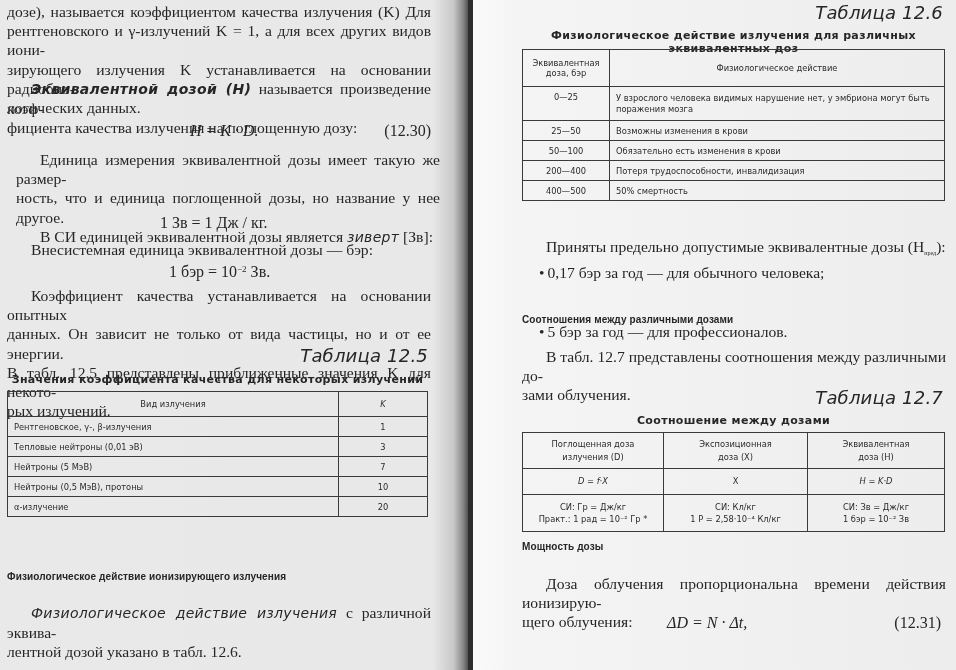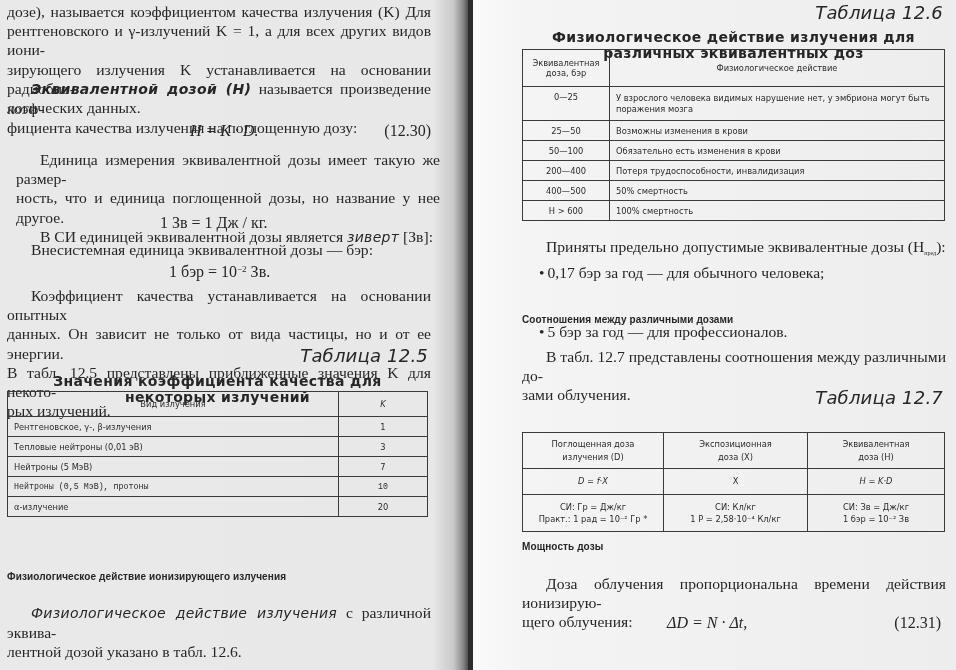--- a/index.html
+++ b/index.html
@@ -15,21 +15,21 @@
   #right-page { left: 473px; width: 483px; background: linear-gradient(to right, #fafafa 0%, #f4f4f4 10%, #ededed 100%); }
 
   .abs { position: absolute; }
   .p { font-size: 15.6px; line-height: 19.2px; margin: 0; text-align: justify; }
   .indent { text-indent: 24px; }
   .term-bold-italic { font-family: "DejaVu Sans", sans-serif; font-weight: bold; font-style: italic; font-size: 14px; letter-spacing: 0.3px; }
   .term-italic { font-family: "DejaVu Sans", sans-serif; font-style: italic; font-size: 14px; letter-spacing: 0.3px; }
   .formula { font-size: 16px; }
   .eqnum { position: absolute; right: 0; font-size: 16px; }
   .tablelabel { font-family: "DejaVu Sans", sans-serif; font-style: italic; font-size: 18px; letter-spacing: 0.2px; text-align: right; }
-  .tablecaption { font-family: "DejaVu Sans", sans-serif; font-weight: bold; font-size: 14px; text-align: center; letter-spacing: 0.35px; }
+  .tablecaption { font-family: "DejaVu Sans", sans-serif; font-weight: bold; font-size: 11px; text-align: center; letter-spacing: 0.35px; }
   .heading { font-family: Liberation Sans, sans-serif; font-weight: bold; font-size: 10px; letter-spacing: 0.1px; }
 
   table.doc { border-collapse: collapse; position: absolute; font-family: "DejaVu Sans", sans-serif; font-size: 8.3px; color: #2b2b2b; }
   table.doc td { border: 1.4px solid #3a3a3a; padding: 0 6px; vertical-align: middle; }
   table.doc td.c { text-align: center; }
   .bullet::before { content: "\2022"; margin-right: 3px; }
   sub.pred { font-size: 6px; vertical-align: -3px; }
   sup { font-size: 9px; vertical-align: 5px; line-height: 0; }
 </style>
 </head>
@@ -89,21 +89,21 @@
       <td class="c">1</td>
     </tr>
     <tr style="height:20px;">
       <td>Тепловые нейтроны (0,01 эВ)</td>
       <td class="c">3</td>
     </tr>
     <tr style="height:20px;">
       <td>Нейтроны (5 МэВ)</td>
       <td class="c">7</td>
     </tr>
-    <tr style="height:20px;font-family:Liberation Mono, monospace;">
+    <tr style="height:20px;">
       <td>Нейтроны (0,5 МэВ), протоны</td>
       <td class="c">10</td>
     </tr>
     <tr style="height:20px;">
       <td>α-излучение</td>
       <td class="c">20</td>
     </tr>
   </tbody>
     </table>
 
@@ -141,41 +141,38 @@
       <td>Обязательно есть изменения в крови</td>
     </tr>
     <tr style="height:20px;">
       <td class="c">200—400</td>
       <td>Потеря трудоспособности, инвалидизация</td>
     </tr>
     <tr style="height:20px;">
       <td class="c">400—500</td>
       <td>50% смертность</td>
     </tr>
-    <tr style="height:20px;">
-      <td class="c">H &gt; 600</td>
-      <td>100% смертность</td>
-    </tr>
   </tbody>
     </table>
 
   <div class="abs" style="left:49px; top:237px; width:424px;">
     <p class="p indent"><span>Приняты предельно допустимые эквивалентные дозы (H</span><sub class="pred">пред</sub><span>):</span></p>
     <p class="p bullet" style="padding-left:17px;">0,17 бэр за год — для обычного человека;</p>
     <p class="p bullet" style="padding-left:17px;margin-top:40px;">5 бэр за год — для профессионалов.</p>
   </div>
 
   <div class="abs heading" style="left:49px; top:314px;">Соотношения между различными дозами</div>
 
   <div class="abs" style="left:49px; top:347px; width:424px;">
     <p class="p indent" style="text-align-last:justify;">В табл. 12.7 представлены соотношения между различными до-</p>
     <p class="p">зами облучения.</p>
   </div>
 
   <div class="abs tablelabel" style="left:49px; top:387px; width:421px;">Таблица 12.7</div>
+  <div class="abs tablecaption" style="left:49px; top:414px; width:423px;">Соотношение между дозами</div>
 
   <table class="doc" style="left:49px; top:432px; width:423px; line-height:12.5px;">
     <tbody>
         <tr style="height:36px;">
       <td class="c" style="width:128px;"><span>Поглощенная доза</span><br><span>излучения (D)</span></td>
       <td class="c" style="width:131px;"><span>Экспозиционная</span><br><span>доза (X)</span></td>
       <td class="c"><span>Эквивалентная</span><br><span>доза (H)</span></td>
     </tr>
     <tr style="height:26px;">
       <td class="c" style="font-style:italic;">D = f·X</td>

